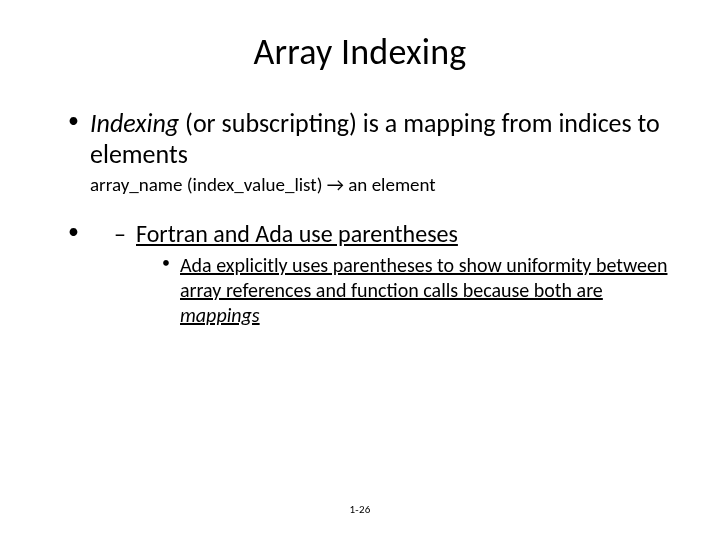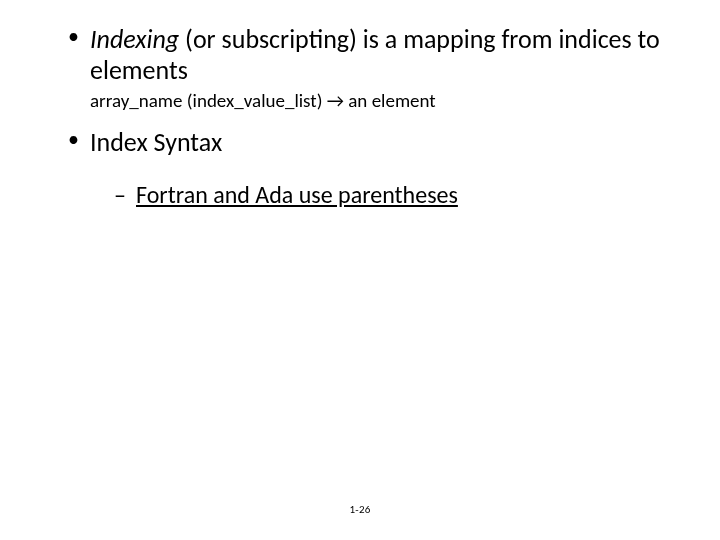--- a/index.html
+++ b/index.html
@@ -98,37 +98,42 @@
     font-size: 11px;
     color: #000;
     letter-spacing: 0.2px;
   }
 </style>
 </head>
 <body>
 
 <div class="slide">
 
+  <h1 class="title">Array Indexing</h1>
 
   <ul class="lvl1">
 
     <li>
       <span class="em">Indexing</span><span> (or subscripting) is a mapping from indices to elements</span>
       <div class="sub-note">
         <span>array_name (index_value_list) </span><span>→</span><span>  an element</span>
       </div>
     </li>
 
     <li class="extra-gap">
-      <span>Index Syntax</span>
 
       <ul class="lvl2">
         <li>
           <span>Fortran and Ada use parentheses</span>
 
+          <ul class="lvl3">
+            <li>
+              <span>Ada explicitly uses parentheses to show uniformity between array references and function calls because both are </span><span class="em">mappings</span>
+            </li>
+          </ul>
         </li>
 
       </ul>
     </li>
 
   </ul>
 
   <div class="footer">1-26</div>
 
 </div>

